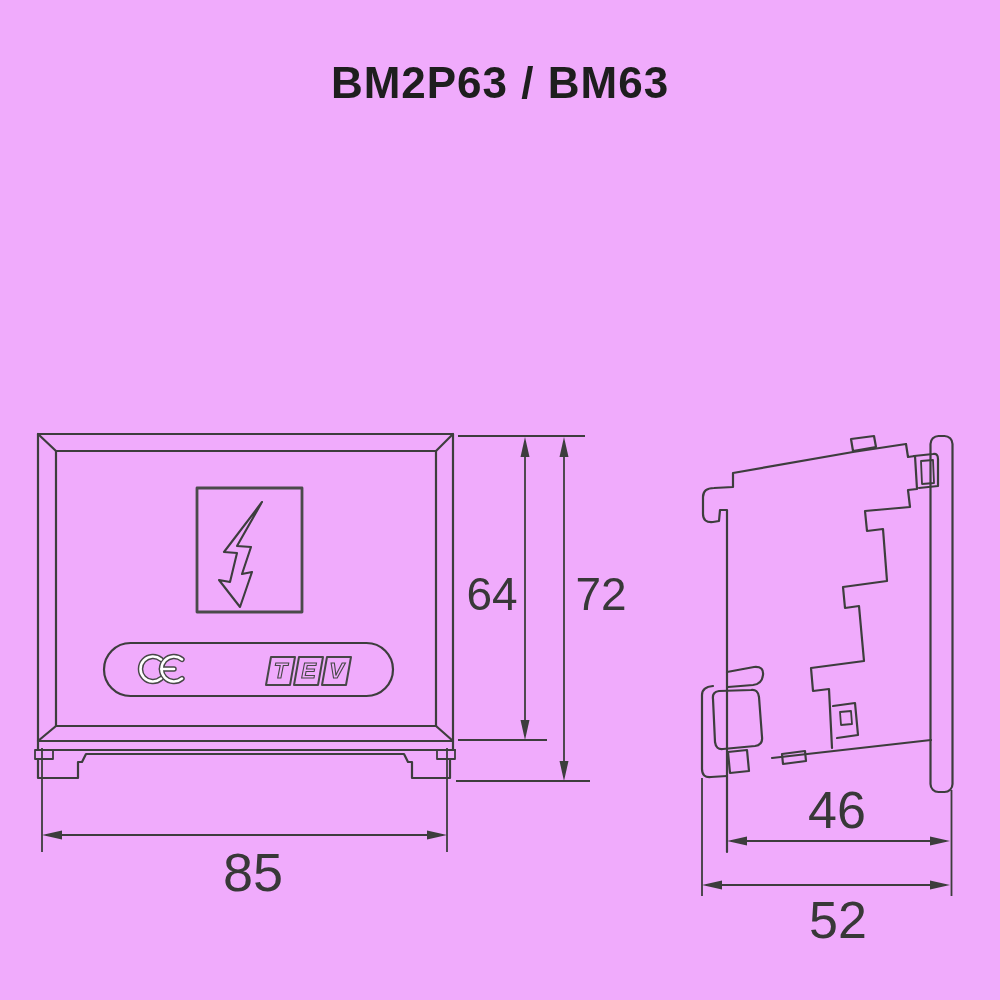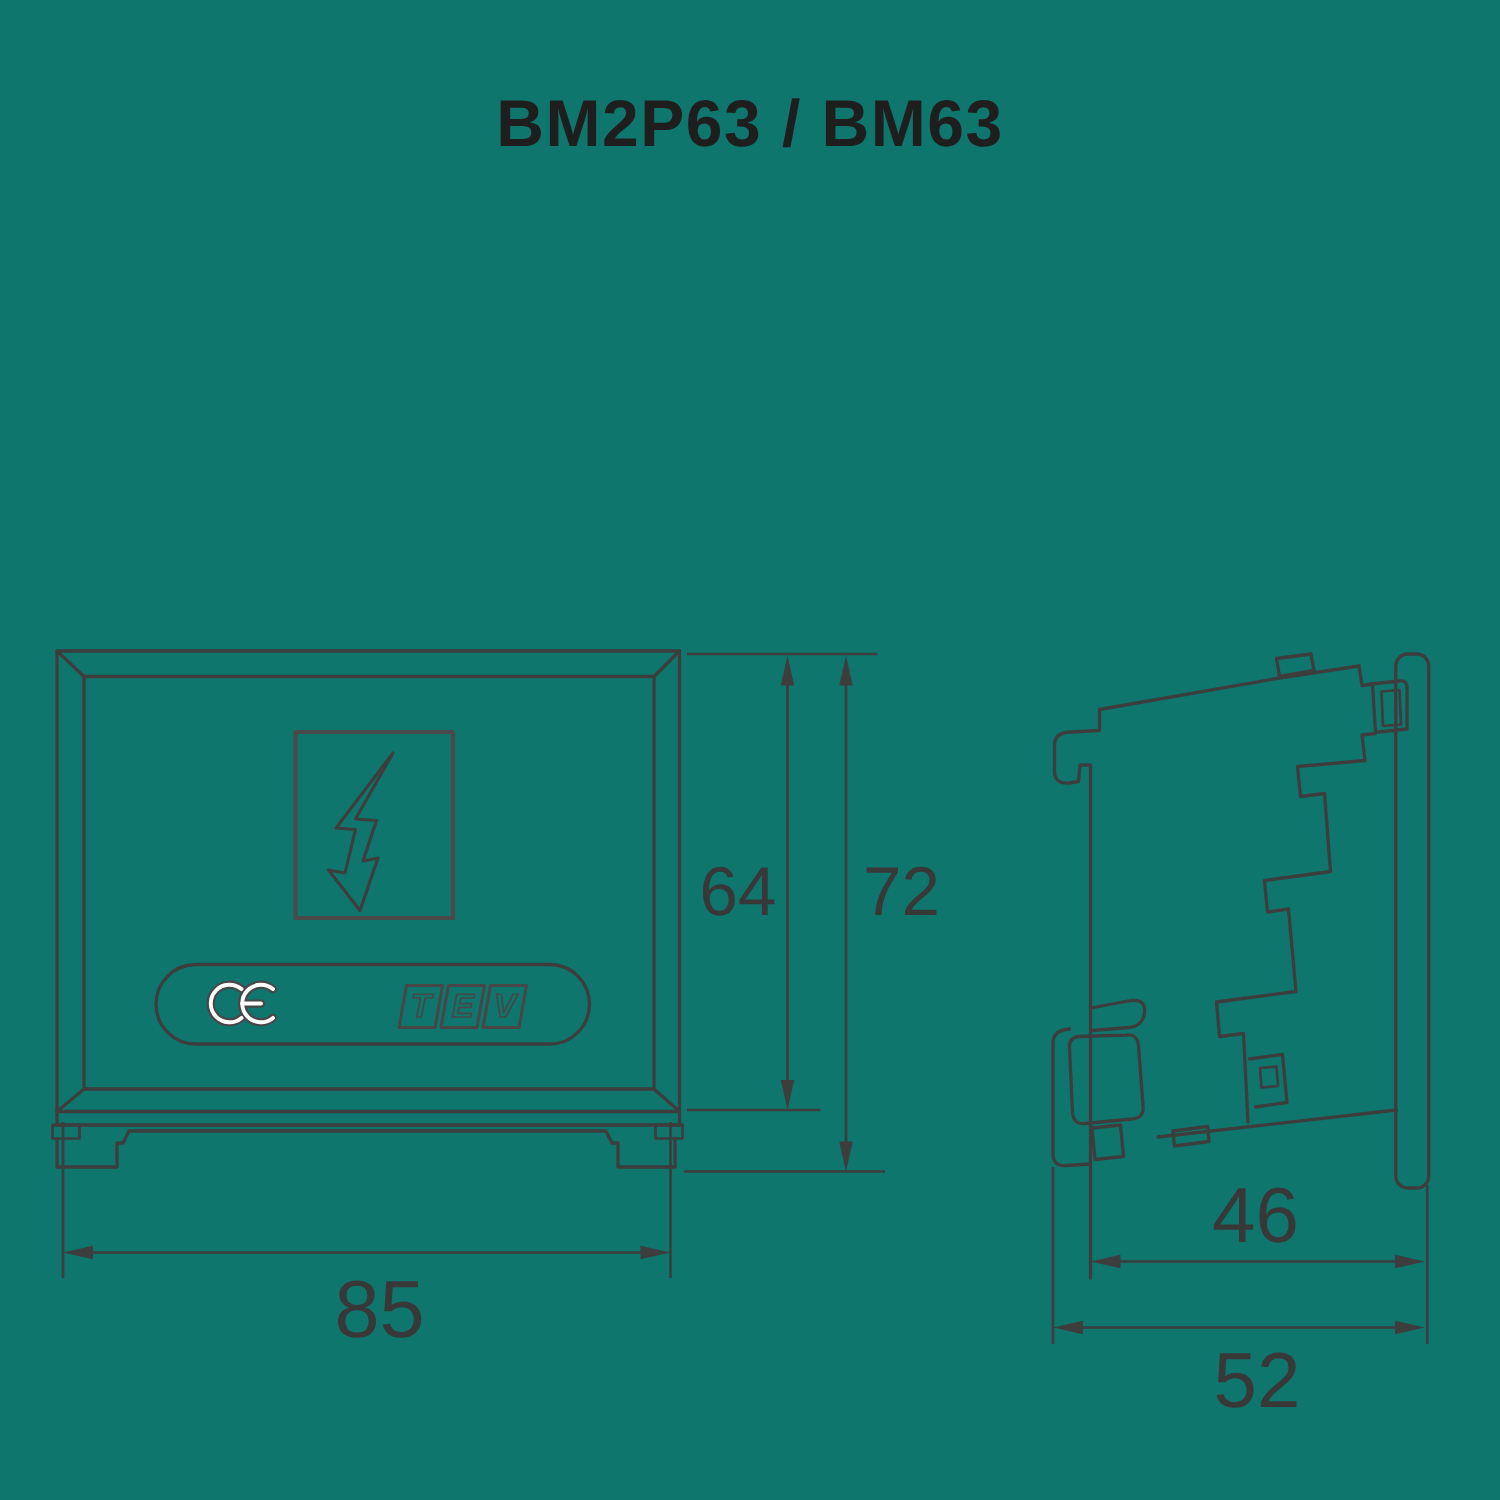--- a/index.html
+++ b/index.html
@@ -1,16 +1,16 @@
 <!DOCTYPE html>
 <html><head>
 <meta charset="utf-8">
 <style>
   html,body{margin:0;padding:0;background:#ffffff;}
-  #canvas{position:relative;width:1000px;height:1000px;background:#0f766e;overflow:hidden;
+  #canvas{position:relative;width:1000px;height:1000px;background:#f0abfc;overflow:hidden;
           font-family:"Liberation Sans",sans-serif;}
   #title{position:absolute;top:58px;left:0;width:1000px;margin:0;text-align:center;
          font-family:"Liberation Sans",sans-serif;font-weight:700;font-size:44px;
          letter-spacing:1px;color:#1e1e1e;}
   svg{position:absolute;top:0;left:0;}
   .ln{fill:none;stroke:#3d3d3d;stroke-width:2.2;stroke-linejoin:round;stroke-linecap:round;}
   .ln-sq{fill:none;stroke:#4a4a4a;stroke-width:2.8;stroke-linejoin:round;}
   .thin{fill:none;stroke:#3d3d3d;stroke-width:1.8;stroke-linejoin:round;stroke-linecap:round;}
   .dim{fill:none;stroke:#3d3d3d;stroke-width:1.8;stroke-linecap:butt;}
   .arr{fill:#3d3d3d;stroke:none;}

